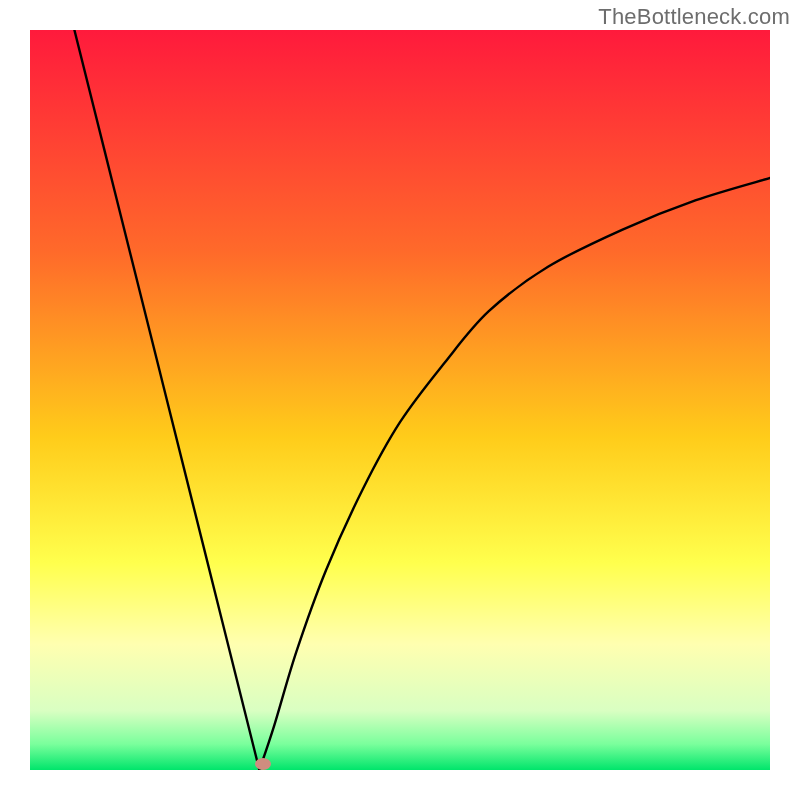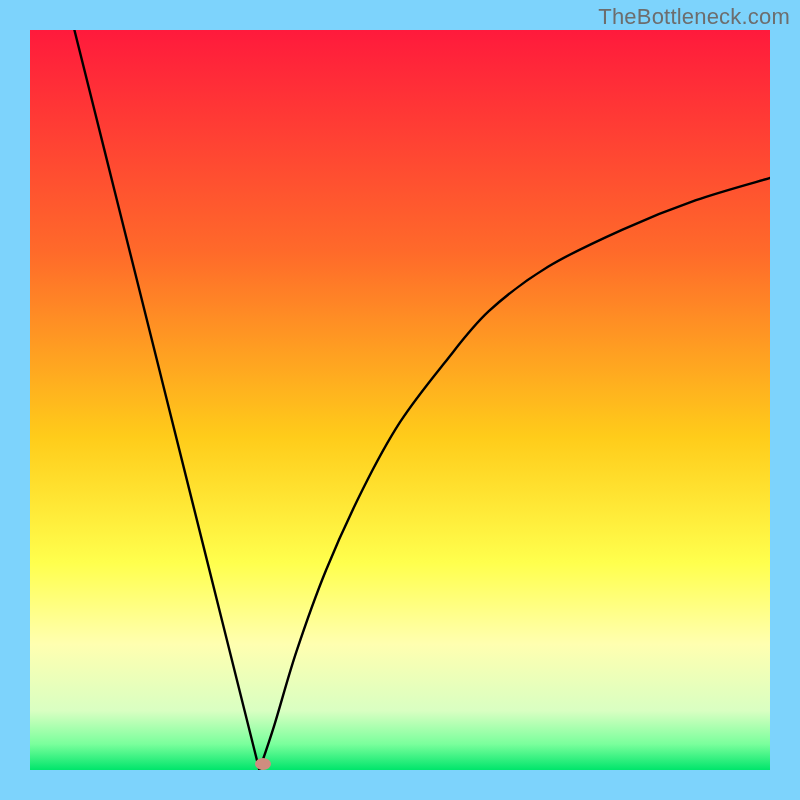--- a/index.html
+++ b/index.html
@@ -2,21 +2,21 @@
 <html><head>
 <meta charset="utf-8">
 <style>
   * { margin: 0; padding: 0; box-sizing: border-box; }
   html, body { width: 800px; height: 800px; overflow: hidden; }
   body { background: #000; position: relative; font-family: Arial, Helvetica, sans-serif; }
 
   .frame {
     position: absolute;
     inset: 0;
-    background: #7dd3fc;
+    background: #ffffff;
     padding-left: 32px;
   }
 
   .plot-area {
     position: absolute;
     left: 30px;
     top: 30px;
     width: 740px;
     height: 740px;
     overflow: hidden;

